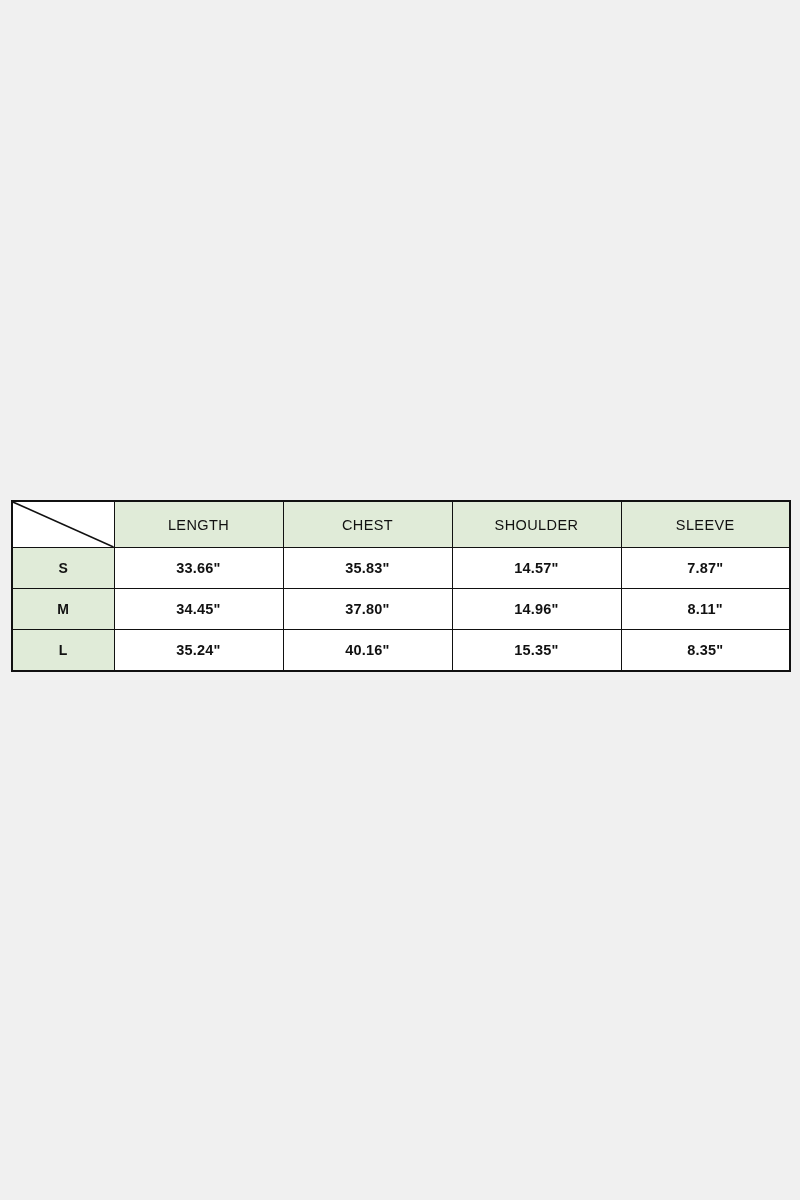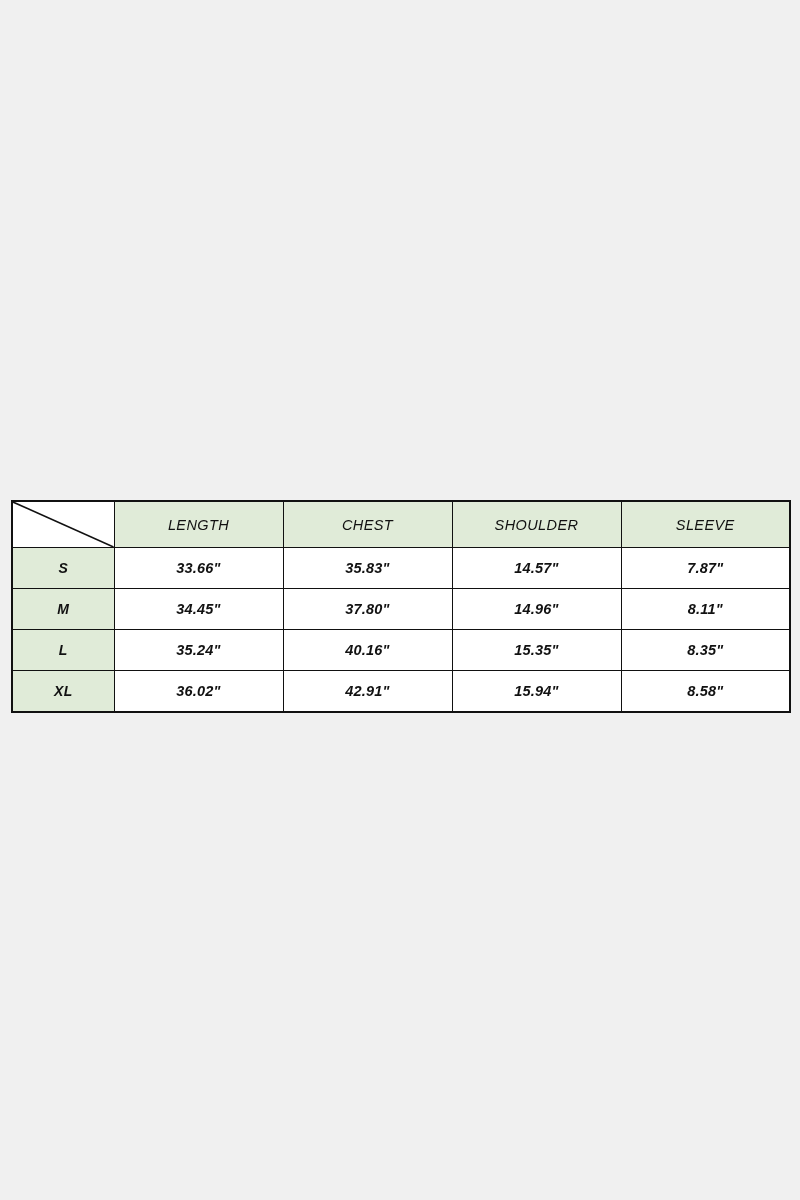--- a/index.html
+++ b/index.html
@@ -14,21 +14,20 @@
     font-family: "Liberation Sans", sans-serif;
     overflow: hidden;
     position: relative;
   }
 
   #size-chart-wrapper {
     position: absolute;
     left: 11px;
     top: 500px;
     width: 619px;
-    font-style: italic;
   }
 
   table.size-chart {
     width: 778px;
     border-collapse: collapse;
     table-layout: fixed;
     background: #ffffff;
     border: 2.5px solid #111111;
   }
 
@@ -126,22 +125,15 @@
         <td class="measure-value">14.96"</td>
         <td class="measure-value">8.11"</td>
       </tr>
       <tr>
         <td class="size-label">L</td>
         <td class="measure-value">35.24"</td>
         <td class="measure-value">40.16"</td>
         <td class="measure-value">15.35"</td>
         <td class="measure-value">8.35"</td>
       </tr>
-      <tr>
-        <td class="size-label">XL</td>
-        <td class="measure-value">36.02"</td>
-        <td class="measure-value">42.91"</td>
-        <td class="measure-value">15.94"</td>
-        <td class="measure-value">8.58"</td>
-      </tr>
     </tbody>
   </table>
 </div>
 
 </body></html>

